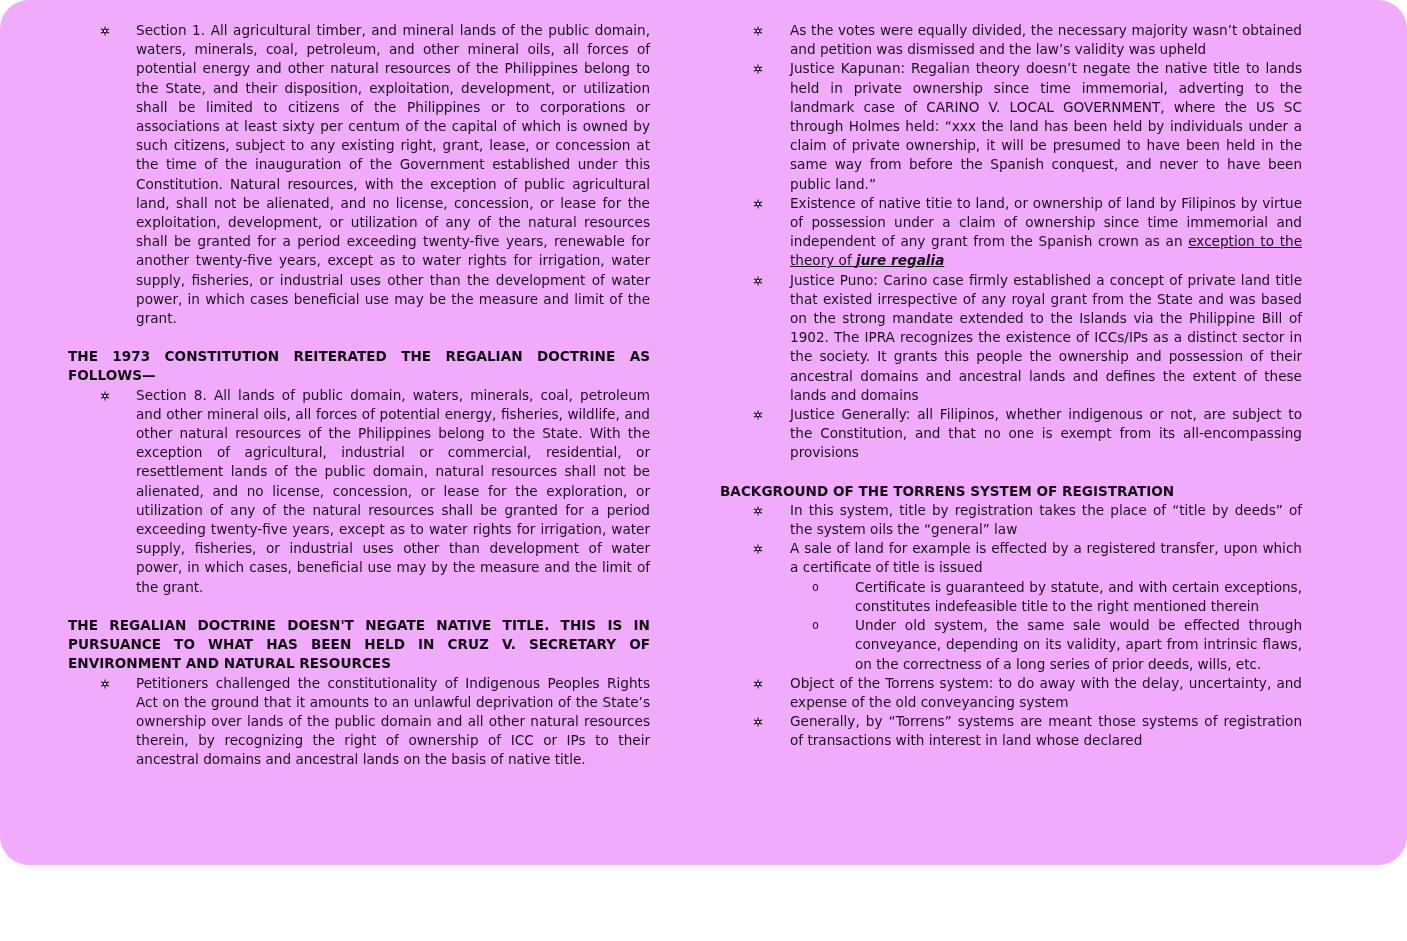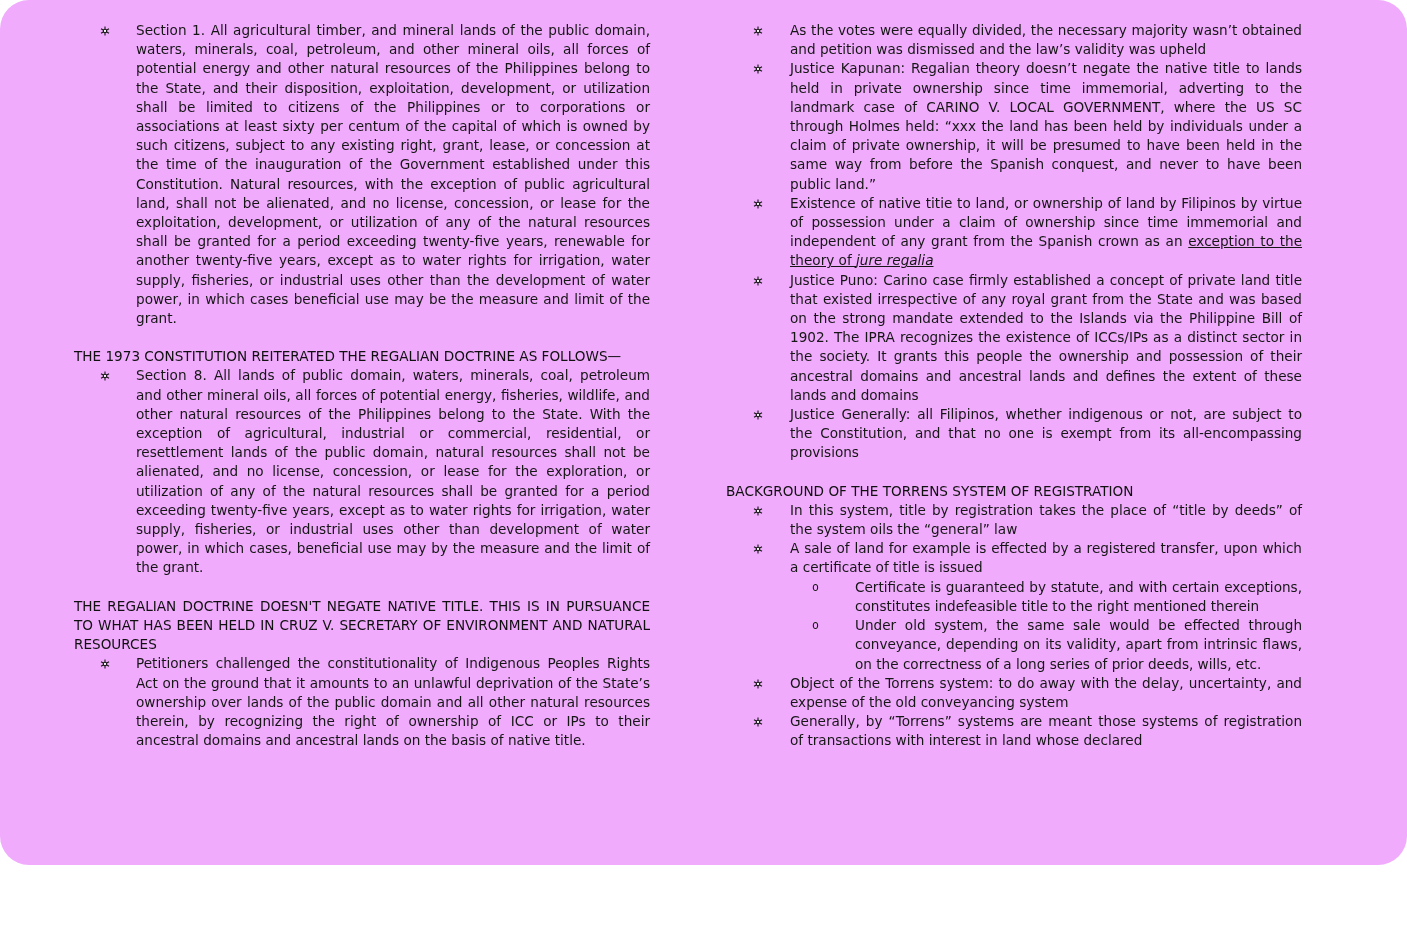--- a/index.html
+++ b/index.html
@@ -8,23 +8,23 @@
     background: #ffffff;
     font-family: "DejaVu Sans", "Liberation Sans", sans-serif;
     color: #161616;
   }
   .page { position: relative; width: 1407px; height: 865px; overflow: hidden; background:#f0abfc;border-radius:29px; }
   .col { position: absolute; top: 21px; }
   .col-left  { left: 66px;  width: 584px; }
   .col-right { left: 718px; width: 584px; }
 
   .heading {
-    margin: 19px 0 0 8px;
+    margin: 19px 0 0 2px;
     font-size: 13.6px; line-height: 19.2px;
-    font-weight: normal;
+    font-weight: bold;
     text-align: justify;
     color: #101010;
   }
   .bullet-item { display: flex; align-items: flex-start; }
   .col-left  .bullet-item { padding-left: 34px; }
   .col-right .bullet-item { padding-left: 35px; justify-content: space-between; }
   .bullet-item.sub { padding-left: 94px; }
 
   .glyph {
     flex: 0 0 36px; max-width: 36px;
@@ -39,21 +39,21 @@
     font-size: 11.5px; line-height: 19.2px;
   }
 
   .btext {
     flex: 1 1 auto;
     margin: 0;
     font-size: 13.6px; line-height: 19.2px;
     text-align: justify;
   }
   .u { text-decoration: underline; }
-  .i { font-style: italic; }
+  .i { font-style: italic; font-weight: bold; }
 </style>
 </head>
 <body>
 
 <div class="page">
 
   <div class="col col-left">
 
     <div class="bullet-item">
       <span class="glyph">

